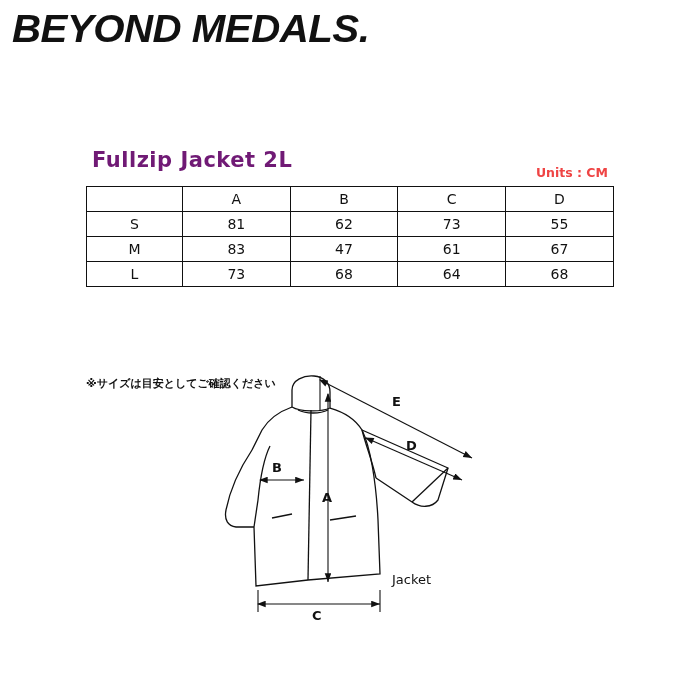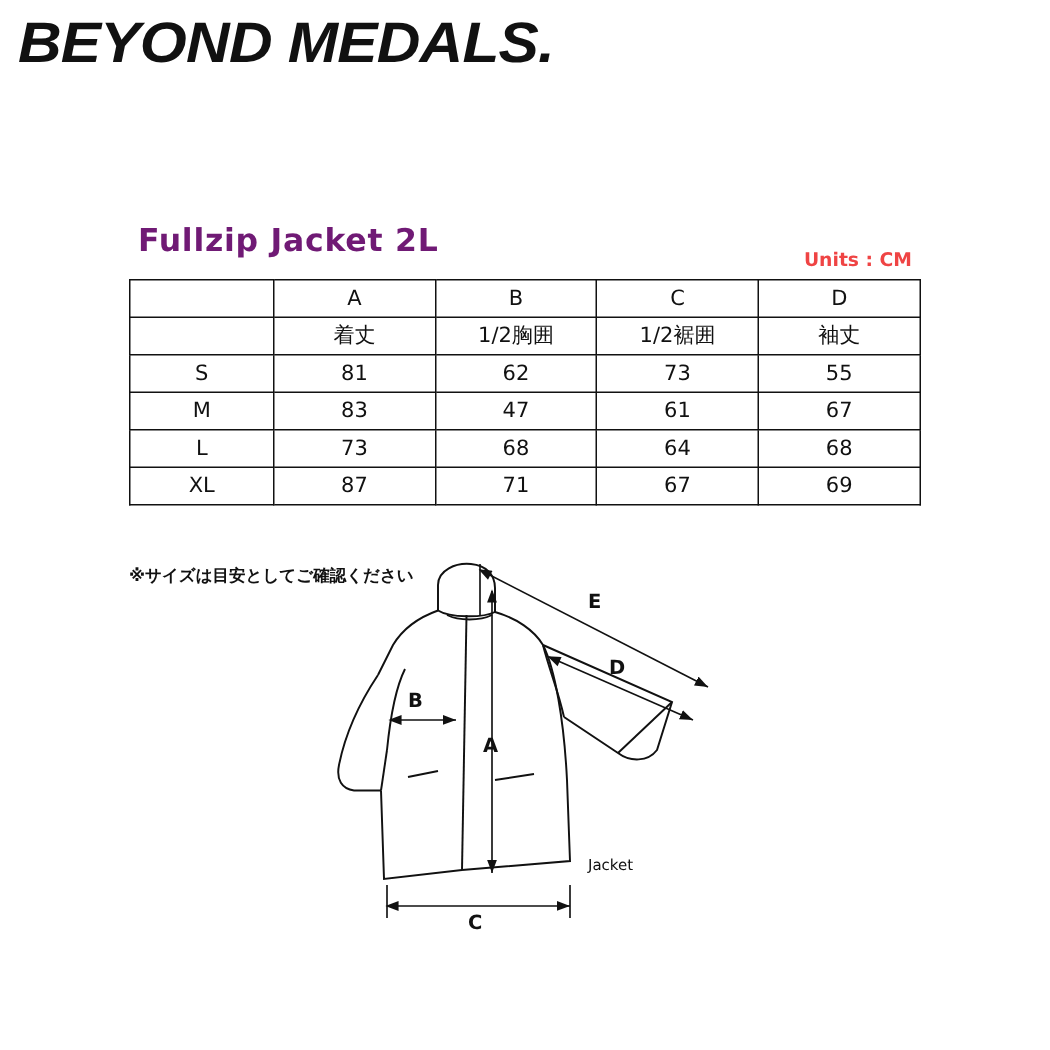--- a/index.html
+++ b/index.html
@@ -105,21 +105,21 @@
   .fig-label {
     position: absolute;
     font-family: "DejaVu Sans", sans-serif;
     font-size: 13px;
     font-weight: bold;
     color: #111111;
   }
   .fig-caption {
     position: absolute;
     font-family: "DejaVu Sans", sans-serif;
-    font-size: 10px;
+    font-size: 13px;
     color: #111111;
   }
 </style>
 </head>
 <body>
 
 <div class="brand">BEYOND MEDALS.</div>
 
 <div class="title">Fullzip Jacket 2L</div>
 <div class="units">Units : CM</div>
@@ -134,53 +134,39 @@
   </colgroup>
   <tbody>
     <tr>
       <td></td>
       <td>A</td>
       <td>B</td>
       <td>C</td>
       <td>D</td>
     </tr>
     <tr>
-      <td class="jp"></td>
-      <td class="jp">着丈</td>
-      <td class="jp">1/2胸囲</td>
-      <td class="jp">1/2裾囲</td>
-      <td class="jp">袖丈</td>
-    </tr>
-    <tr>
       <td>S</td>
       <td>81</td>
       <td>62</td>
       <td>73</td>
       <td>55</td>
     </tr>
     <tr>
       <td>M</td>
       <td>83</td>
       <td>47</td>
       <td>61</td>
       <td>67</td>
     </tr>
     <tr>
       <td>L</td>
       <td>73</td>
       <td>68</td>
       <td>64</td>
       <td>68</td>
-    </tr>
-    <tr>
-      <td>XL</td>
-      <td>87</td>
-      <td>71</td>
-      <td>67</td>
-      <td>69</td>
     </tr>
   </tbody>
 </table>
 
 <div class="note">※サイズは目安としてご確認ください</div>
 
 <div class="figure">
   <svg width="340" height="290" viewBox="0 0 340 290">
     <defs>
       <marker id="arrowEnd" markerWidth="9" markerHeight="9" refX="8" refY="3" orient="auto" markerUnits="strokeWidth">

